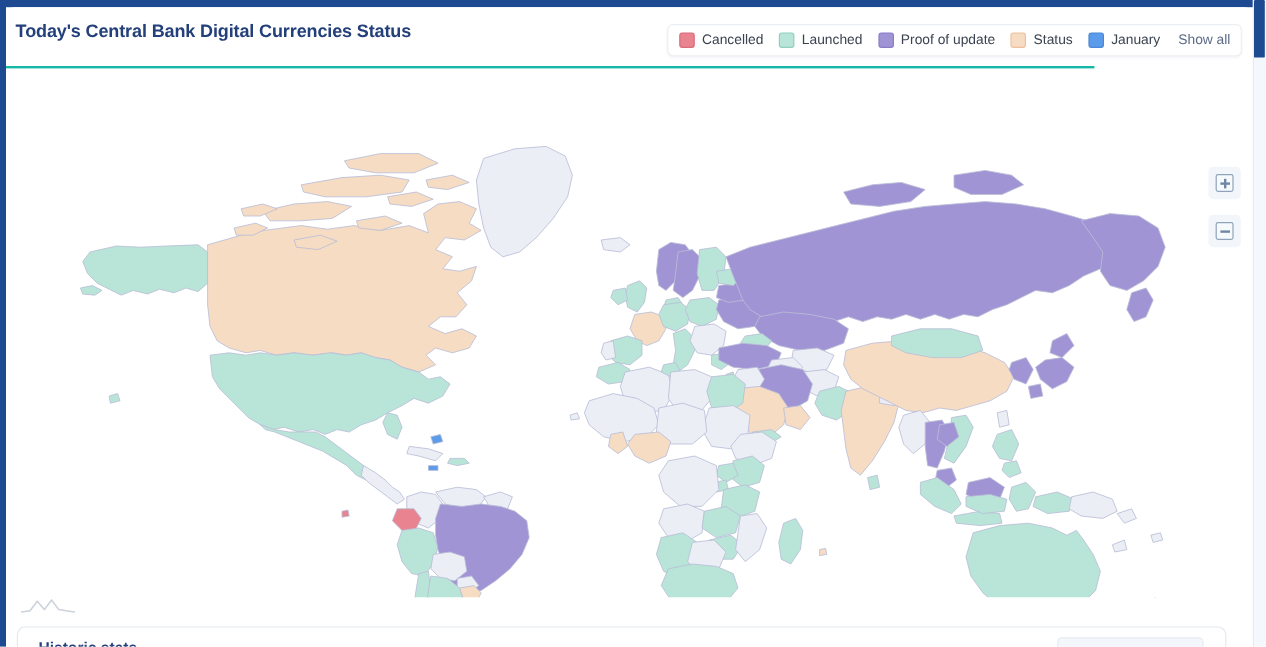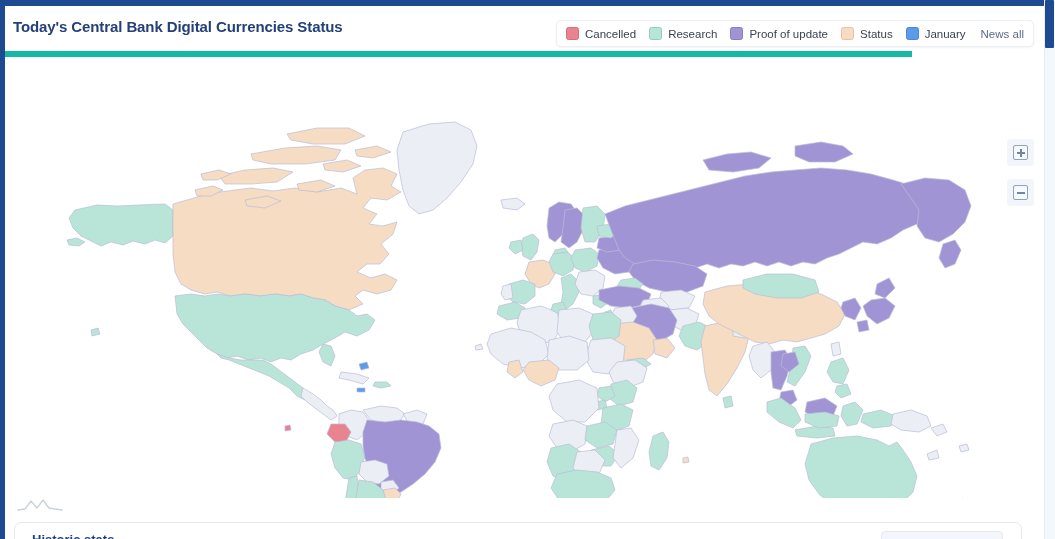--- a/index.html
+++ b/index.html
@@ -46,21 +46,21 @@
     left: 5px; top: 6px;
     width: 1039px; height: 510px;
     background: #ffffff;
     border-radius: 7px 7px 0 0;
   }
 
   
   .header {
     position: absolute; left: 0; top: 0;
     width: 907px; height: 51px;
-    border-bottom: 6px solid #14b8a6;
+    border-bottom: 2px solid #14b8a6;
   }
   .title {
     position: absolute; left: 8px; top: 12px;
     font-size: 15px; font-weight: bold;
     color: #24407a;
     letter-spacing: -0.1px;
     white-space: nowrap;
   }
   .submeta {
     position: absolute; left: 8px; top: 36px;
@@ -204,35 +204,35 @@
     <div class="header">
       <div class="title">Today's Central Bank Digital Currencies Status</div>
 
       <div class="legend">
         <div class="legend-item">
           <span class="swatch" style="background:#e8838f;border:1px solid #d96d7c;"></span>
           <span class="legend-label">Cancelled</span>
         </div>
         <div class="legend-item">
           <span class="swatch" style="background:#b9e5d8;border:1px solid #8fcfbd;"></span>
-          <span class="legend-label">Research</span>
+          <span class="legend-label">Launched</span>
         </div>
         <div class="legend-item">
           <span class="swatch" style="background:#a194d4;border:1px solid #8b7cc8;"></span>
           <span class="legend-label">Proof of update</span>
         </div>
         <div class="legend-item">
           <span class="swatch" style="background:#f7dcc4;border:1px solid #eec09b;"></span>
           <span class="legend-label">Status</span>
         </div>
         <div class="legend-item">
           <span class="swatch" style="background:#5b9bea;border:1px solid #4a87d6;"></span>
           <span class="legend-label">January</span>
         </div>
-        <div class="showall">News all</div>
+        <div class="showall">Show all</div>
       </div>
     </div>
 
     <div class="maparea">
       <svg width="1039" height="440" viewBox="0 0 1039 440">
         <g stroke="#b9bdd6" stroke-width="0.7" stroke-linejoin="round">
 
           <path fill="#b9e5d8" d="M70,152 L92,147 L112,148 L134,147 L160,146 L168,152 L168,178 L160,185 L150,182 L140,186 L128,183 L118,187 L106,184 L96,188 L86,183 L76,178 L68,170 L64,160 Z"></path>
           <path fill="#b9e5d8" d="M62,182 L72,180 L80,184 L74,188 L64,187 Z"></path>
 

